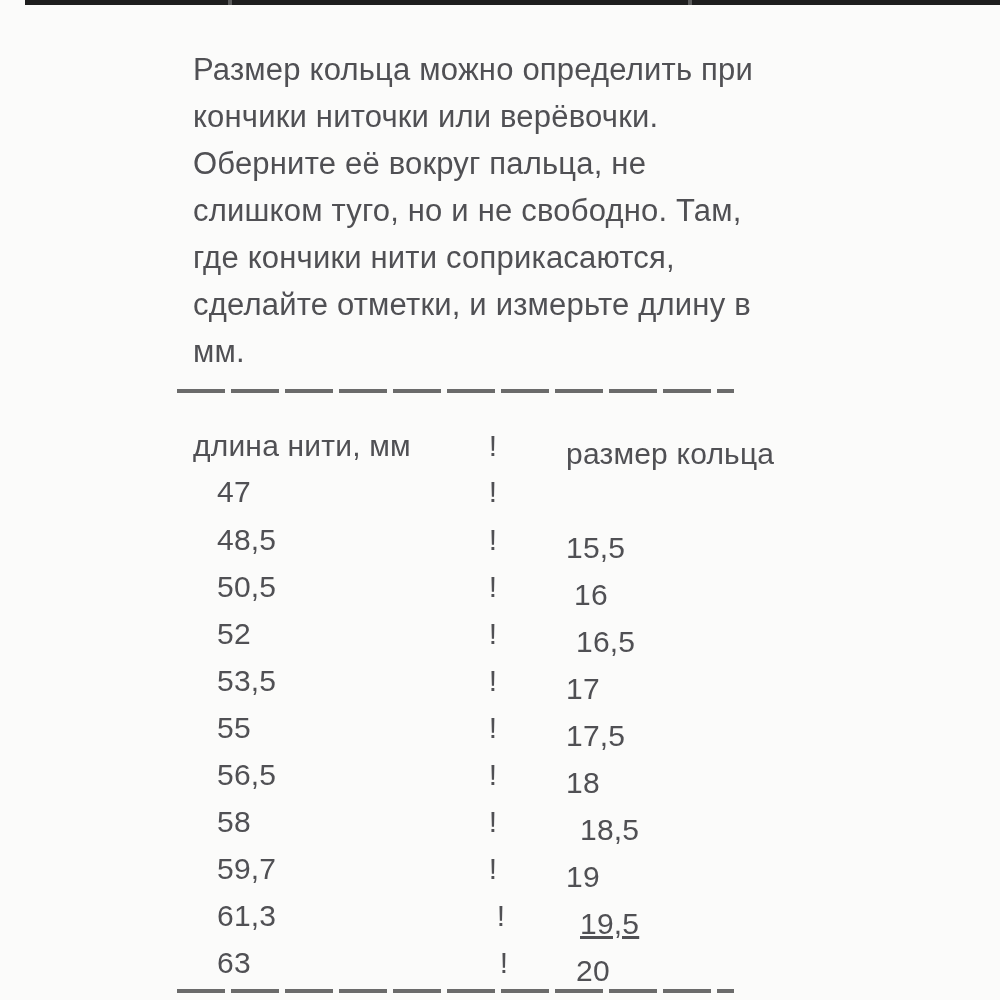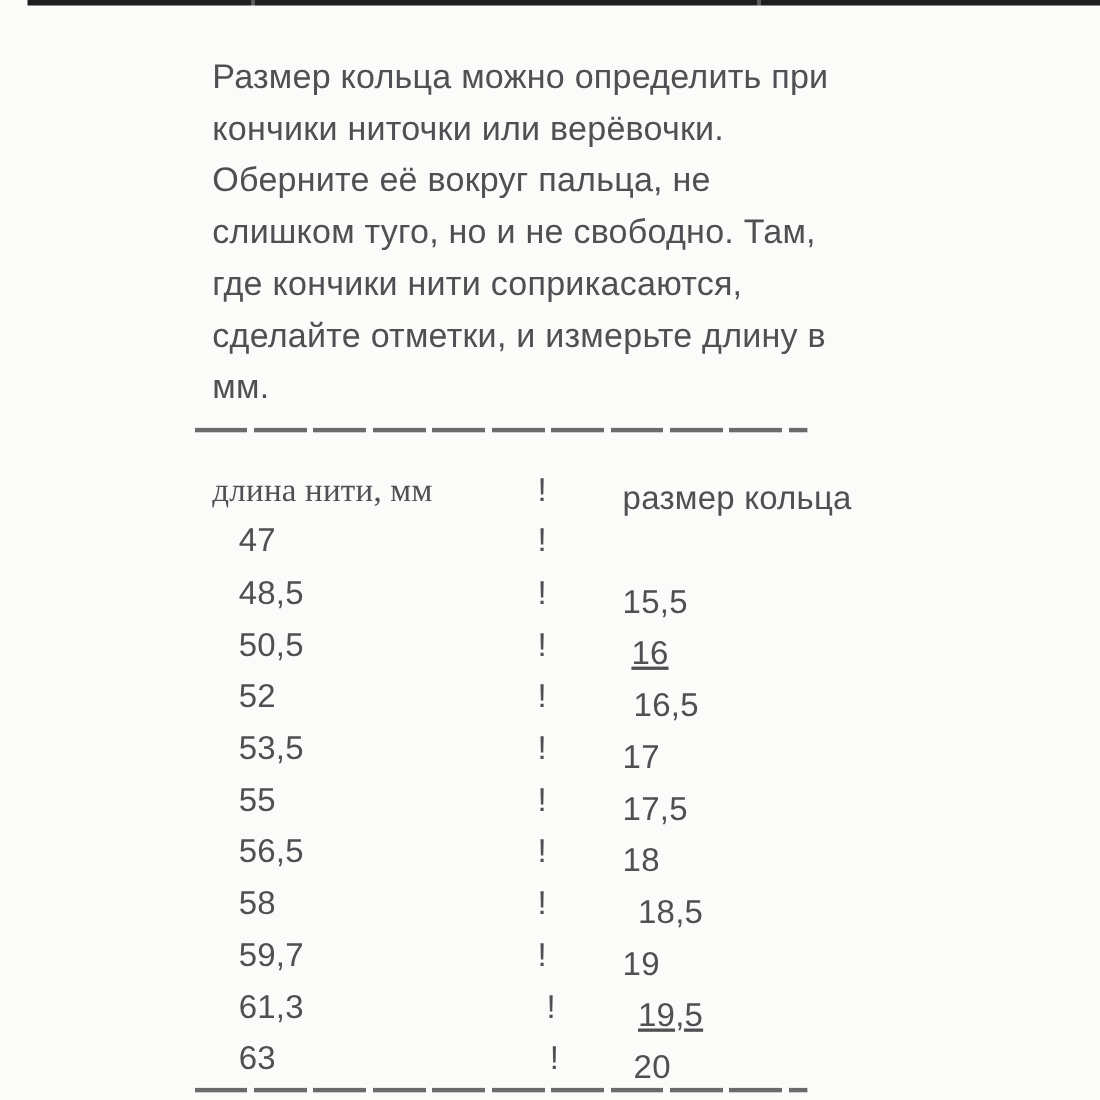--- a/index.html
+++ b/index.html
@@ -47,25 +47,25 @@
   .t-row{
     display:grid;
     grid-template-columns:285px 30px auto;
     height:47px;
     align-items:center;
     font-size:30px;
     letter-spacing:0.2px;
     white-space:nowrap;
   }
   .t-row .len{padding-left:24px;}
-  .t-row.header .len{padding-left:0;font-family:Liberation Serif, serif;}
+  .t-row.header .len{padding-left:0;}
   .t-row .sep{text-align:center;}
   .t-row .size{padding-left:58px;margin-top:16px;}
   
-  .t-row:nth-child(4) .size{padding-left:66px;text-decoration:underline;}
+  .t-row:nth-child(4) .size{padding-left:66px;}
   .t-row:nth-child(5) .size{padding-left:68px;}
   .t-row:nth-child(9) .size{padding-left:72px;}
   .t-row:nth-child(11) .sep{transform:translateX(8px);}
   .t-row:nth-child(11) .size{padding-left:72px;text-decoration:underline;}
   .t-row:nth-child(12) .sep{transform:translateX(11px);}
   .t-row:nth-child(12) .size{padding-left:68px;}
 </style>
 </head>
 <body>
 

